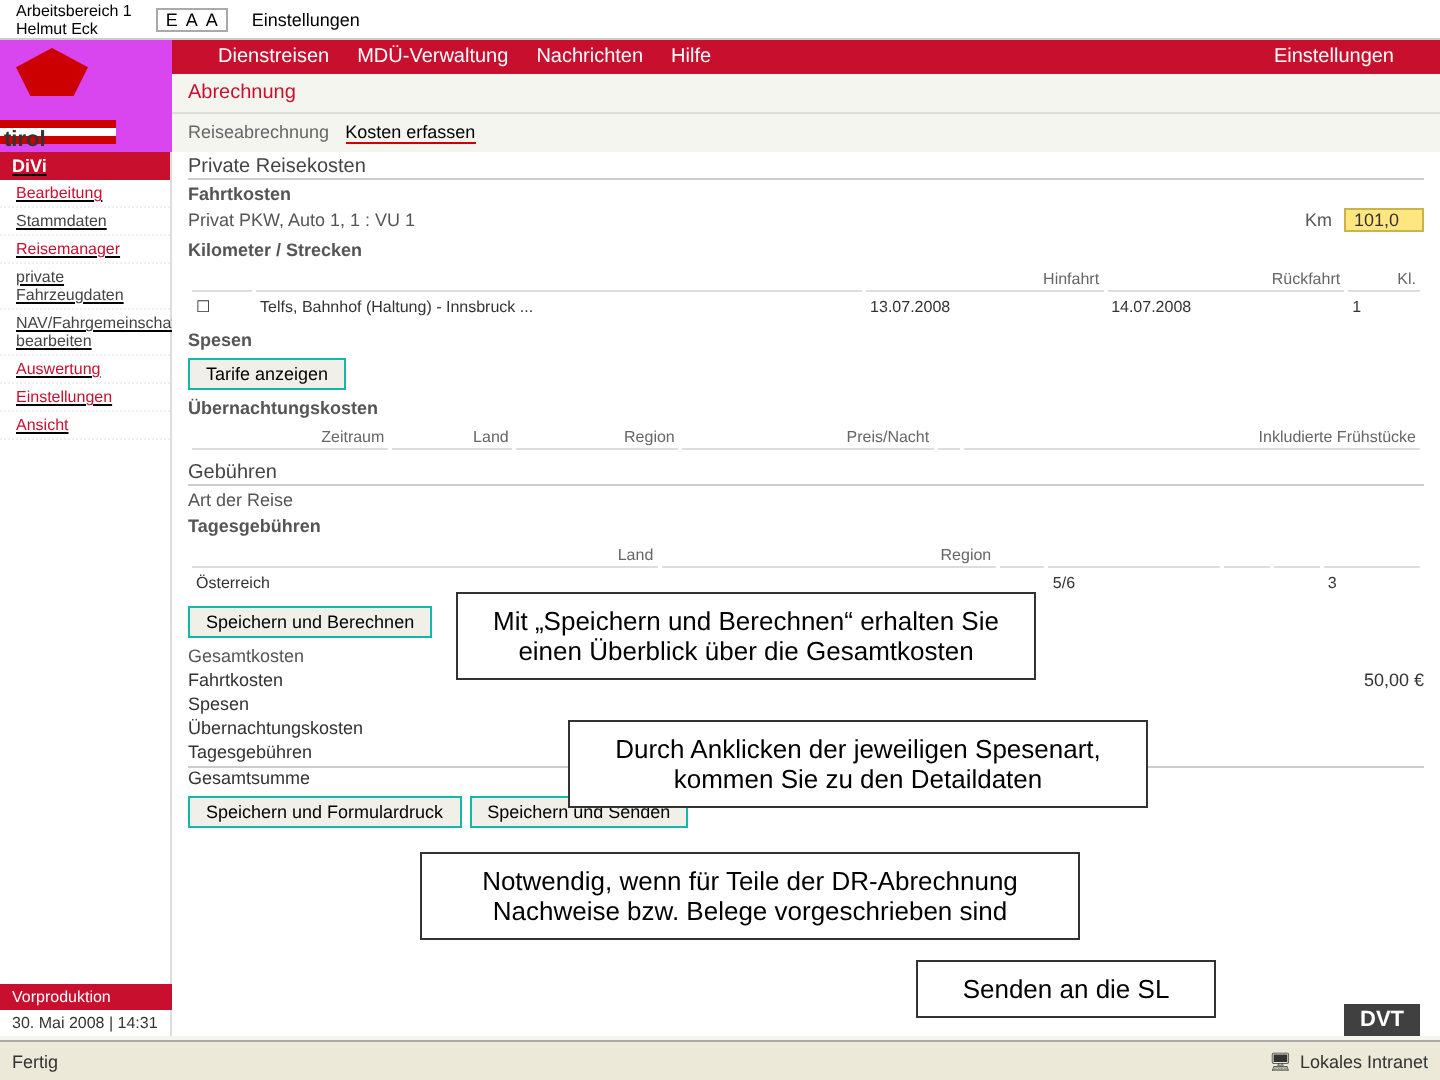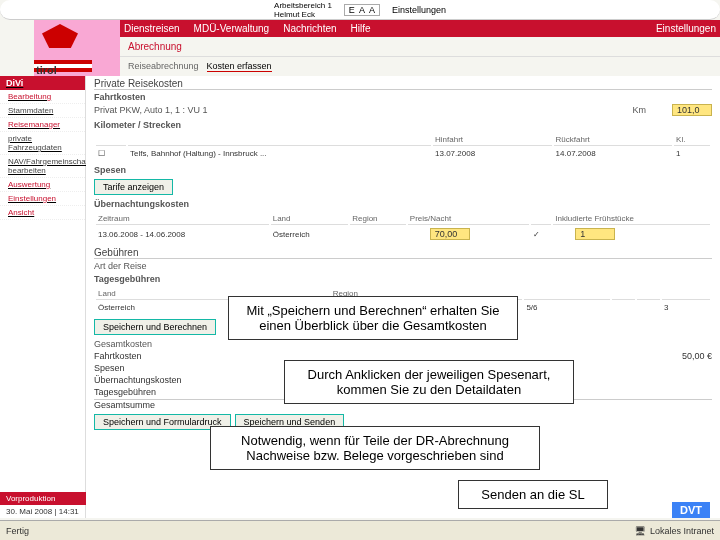--- a/index.html
+++ b/index.html
@@ -1,56 +1,56 @@
 <!DOCTYPE html>
 <html><head>
 <meta charset="utf-8">
 <style>
   * { box-sizing: border-box; margin: 0; padding: 0; }
   body { font-family: Arial, sans-serif; font-size: 10px; width: 720px; height: 540px; background: #f5f5f0; overflow: hidden; position: relative; }
-  .topbar { height: 20px; background: #fff; border-bottom: 1px solid #ccc; display: flex; justify-content: center; align-items: center; padding: 0 8px; gap: 12px; font-size: 9px; border-radius: 10px; }
+  .topbar { height: 20px; background: #fff; border-bottom: 1px solid #ccc; display: flex; justify-content: flex-start; align-items: center; padding: 0 8px; gap: 12px; font-size: 9px; }
   .topbar .wa { display: flex; flex-direction: column; line-height: 9px; font-size: 8px; }
   .topbar .accbox { border: 1px solid #aaa; padding: 0 4px; display: flex; gap: 4px; }
   .header { height: 56px; display: flex; }
-  .logo-area { width: 86px; background: #f9a8d4; position: relative; margin-left: 34px; }
+  .logo-area { width: 86px; background: #d946ef; position: relative; }
   .logo-eagle { width: 36px; height: 24px; background: #c00; margin: 4px 0 0 8px; clip-path: polygon(50% 0, 100% 40%, 80% 100%, 20% 100%, 0 40%); }
   .logo-stripes { position: absolute; bottom: 4px; left: 0; width: 58px; }
   .logo-stripes div { height: 4px; }
   .stripe-red { background: #c00; }
   .stripe-white { background: #fff; }
   .logo-text { position: absolute; bottom: 0; left: 2px; font-size: 11px; color: #333; font-weight: bold; }
   .header-right { flex: 1; display: flex; flex-direction: column; }
-  .navbar { background: #c8102e; height: 18px; display: flex; align-items: center; padding: 0 4px; gap: 14px; }
+  .navbar { background: #c8102e; height: 18px; display: flex; align-items: center; padding: 0 23px; gap: 14px; }
   .navbar span { color: #fff; font-size: 10px; }
   .navbar .right { margin-left: auto; }
   .breadcrumb { padding: 4px 8px; font-size: 10px; color: #666; border-bottom: 1px solid #ddd; }
   .breadcrumb .current { color: #c8102e; }
   .tabs { display: flex; gap: 8px; padding: 4px 8px; font-size: 9px; color: #666; }
   .tabs .active { color: #000; border-bottom: 1px solid #c00; }
   .main { display: flex; height: calc(100% - 76px - 22px); }
   .sidebar { width: 86px; background: #fff; border-right: 1px solid #ddd; text-decoration: underline; }
   .sidebar-h { background: #c8102e; color: #fff; font-size: 9px; padding: 2px 6px; font-weight: bold; height: 14px; }
   .sidebar-item { font-size: 8px; padding: 2px 4px 2px 8px; color: #444; border-bottom: 1px dotted #eee; }
   .sidebar-item.red { color: #c8102e; }
   .content { flex: 1; background: #fff; padding: 0 8px; overflow: hidden; font-size: 9px; color: #333; }
   .section-title { font-size: 10px; color: #444; margin: 2px 0; border-bottom: 1px solid #ccc; }
   .row { display: flex; align-items: center; gap: 6px; margin: 2px 0; }
   .label { font-size: 9px; color: #555; }
-  .field { background: #ffe680; border: 1px solid #c9b34e; padding: 0 4px; min-width: 40px; height: 12px; display: inline-flex; align-items: center; font-size: 9px; margin-left: 20px; }
+  .field { background: #ffe680; border: 1px solid #c9b34e; padding: 0 4px; min-width: 40px; height: 12px; display: inline-flex; align-items: center; font-size: 9px; }
   .table { width: 100%; font-size: 8px; margin: 2px 0 4px; }
-  .table th { text-align: left; color: #666; font-weight: normal; border-bottom: 1px solid #ddd; padding: 1px 2px; }
+  .table th { text-align: right; color: #666; font-weight: normal; border-bottom: 1px solid #ddd; padding: 1px 2px; }
   .table td { padding: 1px 2px; color: #333; }
   .btnbar { display: flex; gap: 4px; margin: 4px 0; }
   .btn { background: #f0f0e8; border: 1px solid #14b8a6; padding: 2px 8px; font-size: 9px; cursor: pointer; }
   .callout { position: absolute; background: #fff; border: 1px solid #333; padding: 6px 10px; font-size: 13px; text-align: center; z-index: 10; }
   .footer { position: absolute; bottom: 22px; left: 0; width: 86px; }
   .footer-vp { background: #c8102e; color: #fff; font-size: 8px; padding: 2px 6px; }
   .footer-date { font-size: 8px; padding: 2px 6px; color: #333; }
   .footer-logo { position: absolute; bottom: 22px; right: 10px; display: flex; align-items: center; gap: 4px; }
-  .footer-dvt { background: #3b82f6; color: #fff; font-weight: bold; font-size: 11px; padding: 2px 8px; }
+  .footer-dvt { background: #404040; color: #fff; font-weight: bold; font-size: 11px; padding: 2px 8px; }
   .statusbar { position: absolute; bottom: 0; left: 0; right: 0; height: 20px; background: #ece9d8; border-top: 1px solid #aaa; display: flex; align-items: center; padding: 0 6px; font-size: 9px; color: #333; justify-content: space-between; }
   .statusbar .right { display: flex; align-items: center; gap: 4px; }
 </style>
 </head>
 <body>
 
 <div class="topbar">
   <div class="wa">
     <span>Arbeitsbereich 1</span>
     <span>Helmut Eck</span>
@@ -141,28 +141,20 @@
     <table class="table">
       <tbody>
           <tr>
         <th>Zeitraum</th>
             <th>Land</th>
             <th>Region</th>
         <th>Preis/Nacht</th>
             <th></th>
             <th>Inkludierte Frühstücke</th>
       </tr>
-      <tr>
-        <td>13.06.2008 - 14.06.2008</td>
-            <td>Österreich</td>
-            <td></td>
-        <td><span class="field">70,00</span></td>
-        <td>✓</td>
-        <td><span class="field">1</span></td>
-      </tr>
     </tbody>
       </table>
 
     <div class="section-title">Gebühren</div>
     <div class="label">Art der Reise</div>
     <div class="label" style="font-weight:bold;margin-top:3px">Tagesgebühren</div>
     <table class="table">
       <tbody>
           <tr>
             <th>Land</th>

